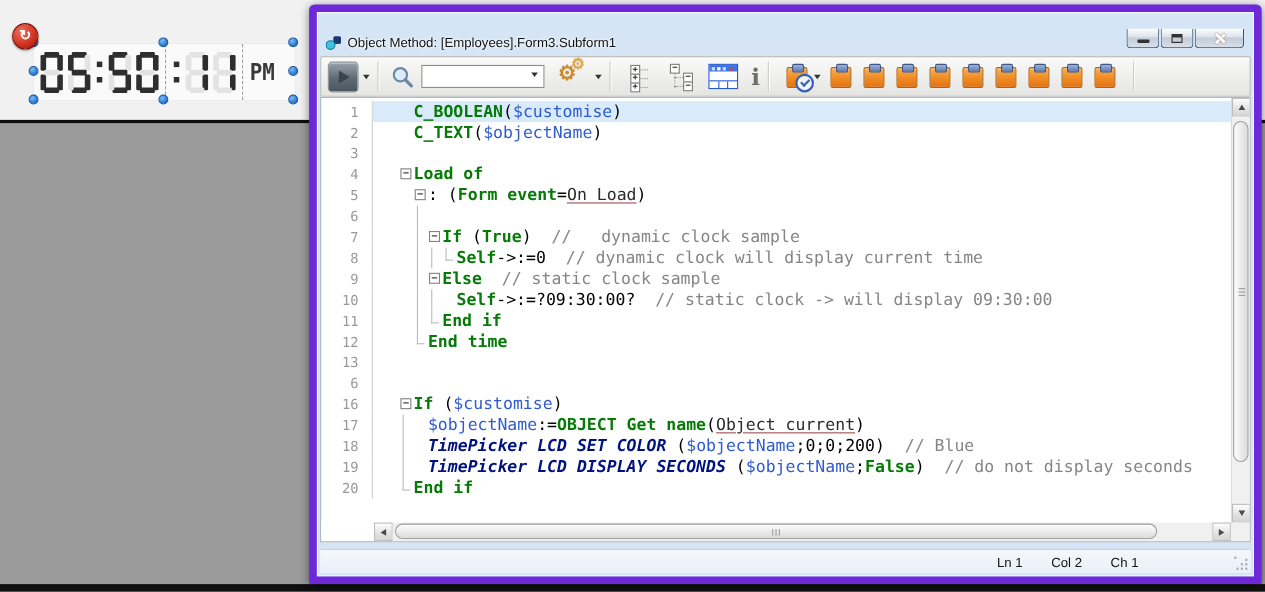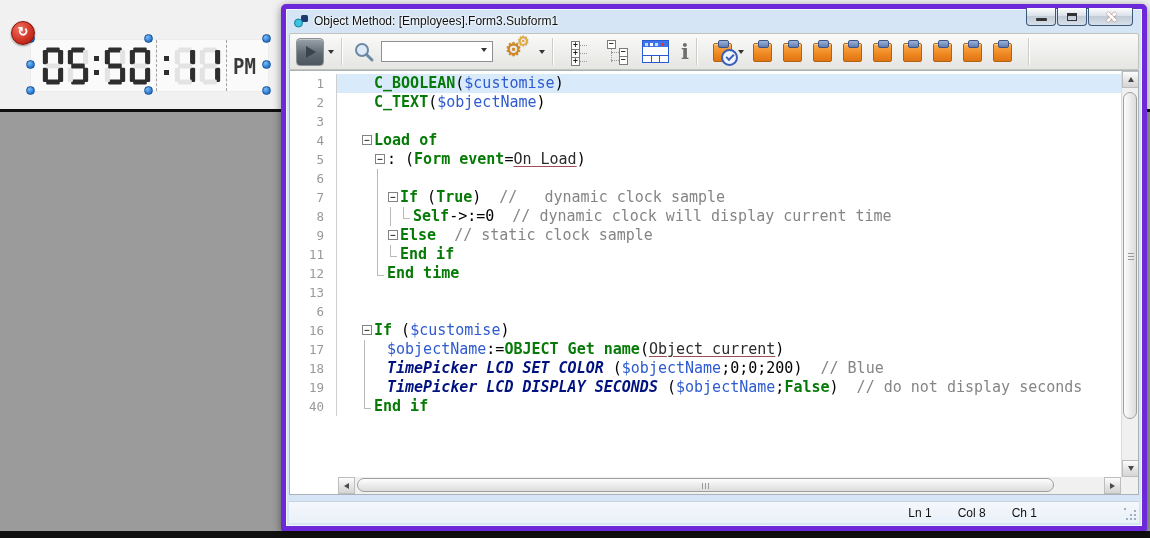--- a/index.html
+++ b/index.html
@@ -5,42 +5,42 @@
   html,body{margin:0;padding:0}
   body{width:1150px;height:538px;position:relative;overflow:hidden;background:#9b9b9b;
        font-family:"Liberation Sans",sans-serif;}
 
   
   .form-panel{position:absolute;left:0;top:0;width:100%;height:109px;background:#f1f1f1;
               border-bottom:3px solid #0e0e0e;}
   .bottom-strip{position:absolute;left:0;bottom:0;width:100%;height:7px;background:#101010;}
 
   .clock-widget{position:absolute;left:30px;top:39px;width:239px;height:53px;background:#fafafa;
-                border:1px solid #ececec;display:flex;align-items:center;box-sizing:border-box;justify-content:center;}
+                border:1px solid #ececec;display:flex;align-items:center;box-sizing:border-box;}
   .lcd-sec{display:flex;align-items:center;gap:3px;padding:0 5px;height:100%;}
   .seg7{width:22px;height:42px;display:block;}
   .lcdcolon{display:flex;flex-direction:column;justify-content:center;gap:9px;height:42px;padding:0 2px;}
   .lcdcolon i{display:block;width:5px;height:5px;background:#2e2e2e;}
   .cdiv{width:0;height:51px;border-left:1px dashed #a2a2a2;}
   .ampm{font-family:"DejaVu Sans Mono",monospace;font-weight:bold;font-size:19px;color:#3a3a3a;
         transform:scaleY(1.12);padding:0 6px;}
 
   .hdl{position:absolute;width:9px;height:9px;border-radius:50%;
        background:radial-gradient(circle at 35% 30%,#7cbdf5,#2f7fd6 60%,#1c5fa8);
        border:1px solid #14549c;box-sizing:border-box;z-index:5;}
   .badge{position:absolute;left:11px;top:21px;width:22px;height:22px;border-radius:50%;
          background:radial-gradient(circle at 35% 30%,#f07060,#d03524 55%,#9e1406);
          border:1px solid #82100a;color:#fff;font-weight:bold;font-size:13px;line-height:20px;
          text-align:center;z-index:6;box-shadow:0 1px 2px rgba(0,0,0,.4);}
 
   
   .win{position:absolute;left:281px;top:4px;width:866px;height:527px;box-sizing:border-box;
-       background:#d5e5f5;border:5px solid #6d28d9;border-radius:5px 5px 2px 2px;
+       background:#d5e5f5;border:7px solid #6d28d9;border-radius:5px 5px 2px 2px;
        box-shadow:0 2px 9px rgba(0,0,0,.45), inset 0 0 0 1px rgba(255,255,255,.65);
-       display:flex;flex-direction:column;padding:0 3px 3px 3px;}
+       display:flex;flex-direction:column;padding:16px 3px 3px 3px;}
   .titlebar{height:24px;display:flex;align-items:center;padding-left:5px;position:relative;flex:none;}
   .title-text{font-size:12px;color:#111;margin-left:5px;text-shadow:0 0 3px #fff,0 0 3px #fff;}
   .winbtns{position:absolute;top:-1px;right:6px;display:flex;}
   .wbtn{height:18px;border:1px solid #3c5878;border-top:none;border-radius:0 0 4px 4px;
         box-sizing:border-box;display:flex;align-items:center;justify-content:center;
         background:linear-gradient(#fdfdfd,#dbe2ea 45%,#c2ccd7 50%,#d8e0e9);margin-left:1px;}
   .wbtn.min,.wbtn.max{width:30px;}
   .wbtn.close{width:45px;background:linear-gradient(#f4a7.9,#f0a193 0%,#dd6a50 45%,#c03a1d 50%,#d4582f 85%,#e8936d);}
   .glyph-min{width:11px;height:3px;background:#333;border-radius:1px;margin-top:5px;}
   .glyph-max{width:10px;height:8px;border:1px solid #333;border-top:3px solid #333;box-sizing:border-box;}
@@ -384,20 +384,24 @@
         </div>
         <div class="crow">
           <span class="ln">8</span>
           <span class="rowc"><span class="tok tok-sp"></span><span class="tok tok-bar"></span><span class="tok tok-bar"></span><span class="tok tok-end"></span><span class="sg-kw">Self</span><span class="sg-pl">-&gt;:=0</span><span class="sg-cmt">  // dynamic clock will display current time</span></span>
         </div>
         <div class="crow">
           <span class="ln">9</span>
           <span class="rowc"><span class="tok tok-sp"></span><span class="tok tok-bar"></span><span class="tok tok-box"><i>−</i></span><span class="sg-kw">Else</span><span class="sg-cmt">  // static clock sample</span></span>
         </div>
         <div class="crow">
+          <span class="ln">10</span>
+          <span class="rowc"><span class="tok tok-sp"></span><span class="tok tok-bar"></span><span class="tok tok-bar"></span><span class="tok tok-sp"></span><span class="sg-kw">Self</span><span class="sg-pl">-&gt;:=?09:30:00?</span><span class="sg-cmt">  // static clock -&gt; will display 09:30:00</span></span>
+        </div>
+        <div class="crow">
           <span class="ln">11</span>
           <span class="rowc"><span class="tok tok-sp"></span><span class="tok tok-bar"></span><span class="tok tok-end"></span><span class="sg-kw">End if</span></span>
         </div>
         <div class="crow">
           <span class="ln">12</span>
           <span class="rowc"><span class="tok tok-sp"></span><span class="tok tok-end"></span><span class="sg-kw">End time</span></span>
         </div>
         <div class="crow">
           <span class="ln">13</span>
           <span class="rowc"></span>
@@ -416,21 +420,21 @@
         </div>
         <div class="crow">
           <span class="ln">18</span>
           <span class="rowc"><span class="tok tok-bar"></span><span class="tok tok-sp"></span><span class="sg-plug">TimePicker LCD SET COLOR</span><span class="sg-pl"> (</span><span class="sg-var">$objectName</span><span class="sg-pl">;0;0;200)</span><span class="sg-cmt">  // Blue</span></span>
         </div>
         <div class="crow">
           <span class="ln">19</span>
           <span class="rowc"><span class="tok tok-bar"></span><span class="tok tok-sp"></span><span class="sg-plug">TimePicker LCD DISPLAY SECONDS</span><span class="sg-pl"> (</span><span class="sg-var">$objectName</span><span class="sg-pl">;</span><span class="sg-kw">False</span><span class="sg-pl">)</span><span class="sg-cmt">  // do not display seconds</span></span>
         </div>
         <div class="crow">
-          <span class="ln">40</span>
+          <span class="ln">20</span>
           <span class="rowc"><span class="tok tok-end"></span><span class="sg-kw">End if</span></span>
         </div>
       </div>
     <div class="vscroll">
       <div class="sbtn vs-up">
           <div class="sarr up"></div>
         </div>
       <div class="vtrack">
           <div class="vthumb"></div>
         </div>
@@ -448,17 +452,17 @@
       <div class="sbtn">
           <div class="sarr right"></div>
         </div>
     </div>
     <div class="corner"></div>
   </div>
 
   <div class="statusgap"></div>
   <div class="statusbar">
     <span>Ln 1</span>
-    <span>Col 8</span>
+    <span>Col 2</span>
     <span>Ch 1</span>
     <div class="grip"></div>
   </div>
 </div>
 
 </body></html>

